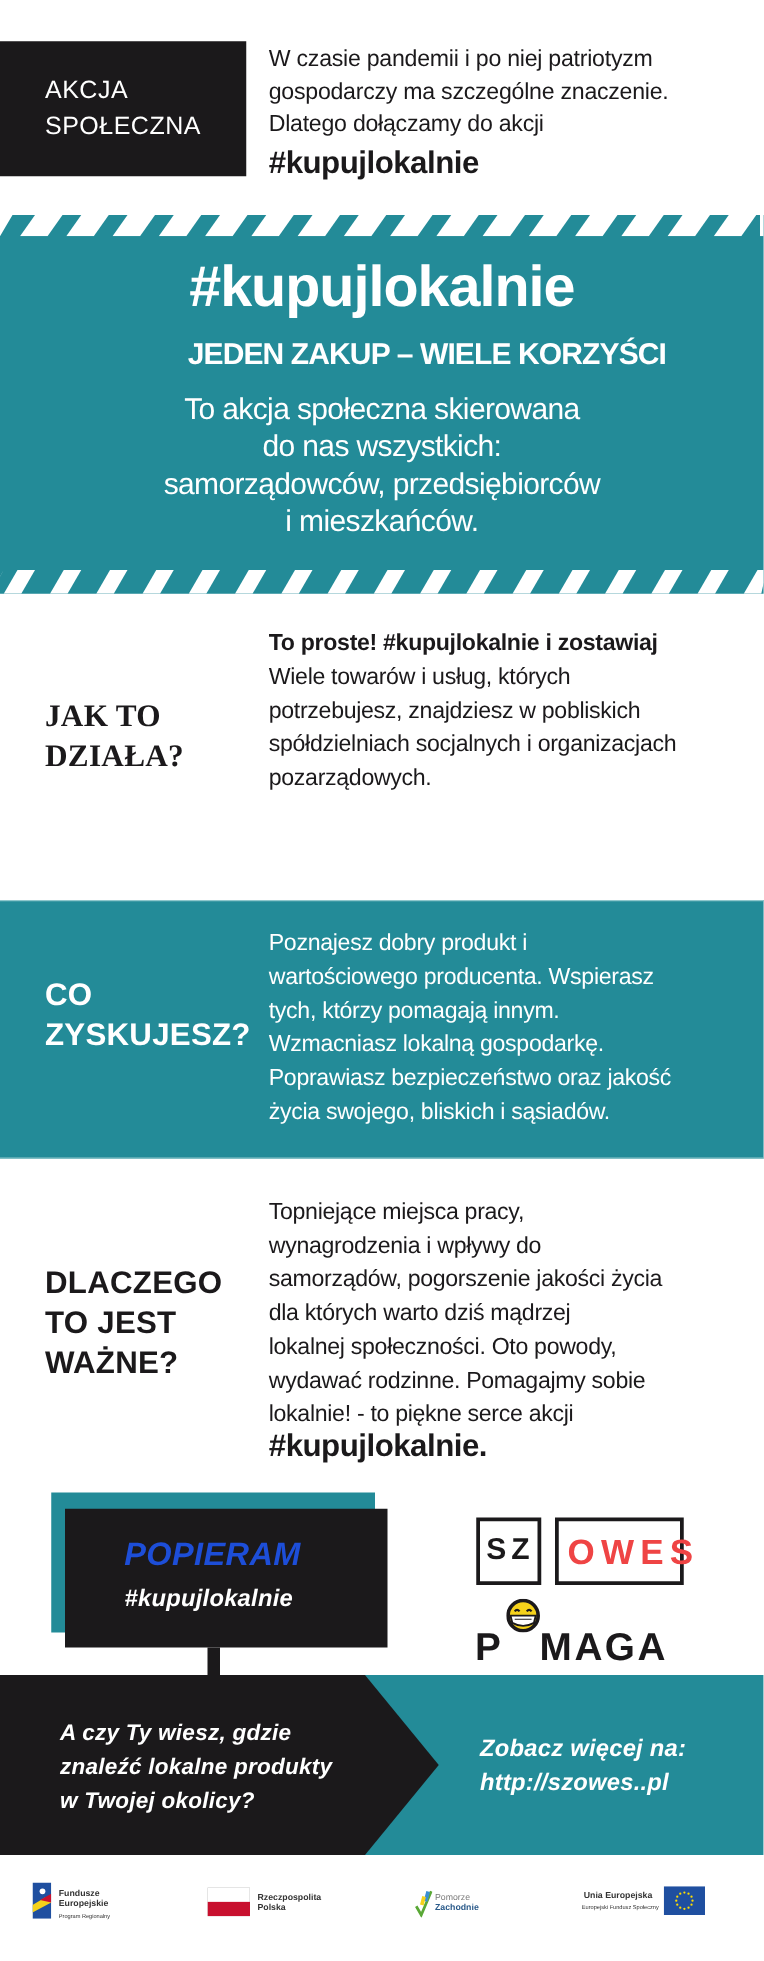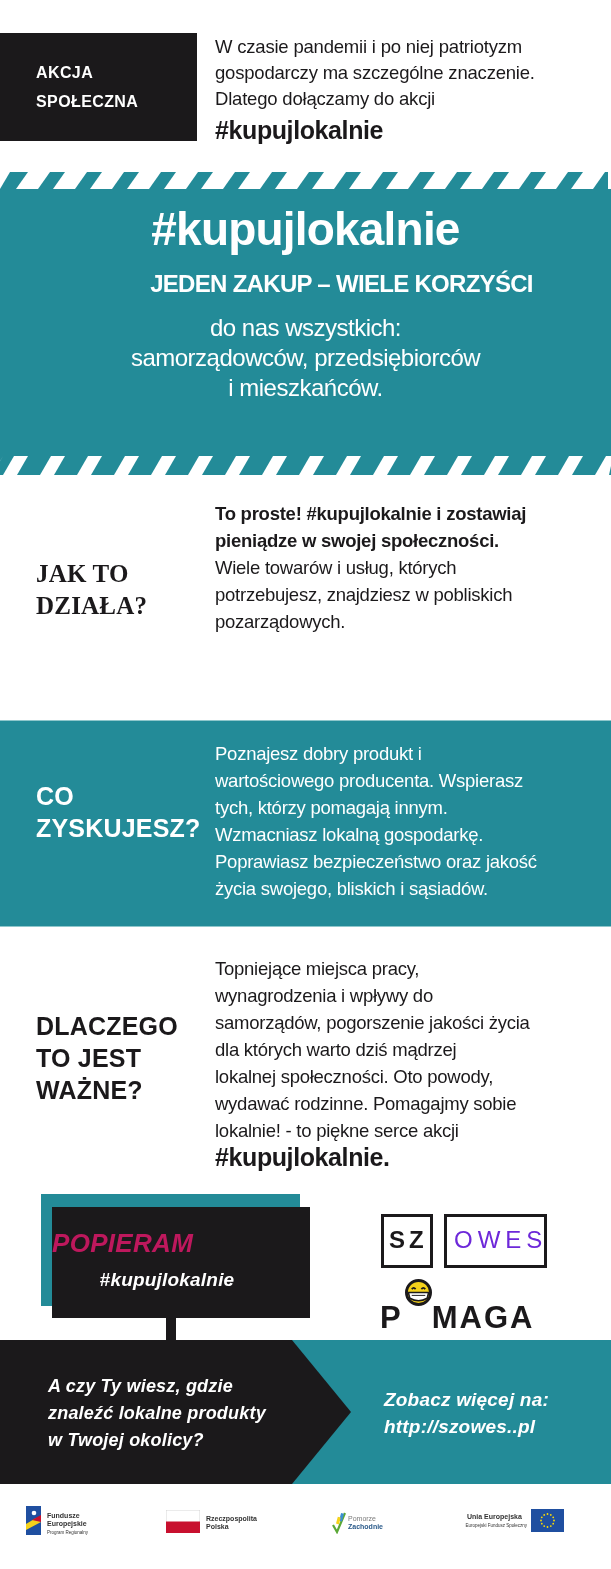--- a/index.html
+++ b/index.html
@@ -3,21 +3,21 @@
 <meta charset="utf-8">
 <style>
   * { box-sizing: border-box; margin: 0; padding: 0; }
   html, body { width: 611px; height: 1569px; background: #ffffff; overflow: hidden; }
   body { position: relative; font-family: "Liberation Sans", "DejaVu Sans", sans-serif; color: #1a181a; }
 
   .abs { position: absolute; }
 
   
   .akcja-box { left: 0; top: 33px; width: 197px; height: 108px; background: #1b191b; }
-  .akcja-label { left: 36px; top: 58px; color: #ffffff; font-weight: 700; font-size: 16px; line-height: 29px; letter-spacing: 0.4px; }
+  .akcja-label { left: 36px; top: 58px; color: #ffffff; font-weight: 400; font-size: 20px; line-height: 29px; letter-spacing: 0.4px; }
   .intro { left: 215px; top: 34px; width: 390px; font-size: 18.5px; line-height: 26px; color: #1b191b; letter-spacing: -0.2px; }
   .intro-tag { left: 215px; top: 116px; font-size: 25px; font-weight: 700; color: #1b191b; letter-spacing: -0.4px; }
 
   
   .hero { left: 0; top: 172px; width: 611px; height: 303px; background: #238b98; }
   .stripes { left: 0; width: 611px; height: 17px; }
   .stripes-top { top: 172px; }
   .stripes-bot { top: 456px; height: 19px; }
   .hero-tag { left: 0; top: 199px; width: 611px; text-align: center; color: #ffffff; font-weight: 700; font-size: 46px; letter-spacing: -0.8px; line-height: 60px; }
   .hero-sub { left: 0; top: 268px; width: 611px; text-align: center; color: #ffffff; font-weight: 700; font-size: 24px; letter-spacing: -0.7px; line-height: 32px; margin-left: 36px; }
@@ -35,29 +35,29 @@
   .row2-label { top: 780px; color: #ffffff; }
   .row2-body { top: 740px; color: #ffffff; }
 
   .row3-label { top: 1010px; color: #1b191b; }
   .row3-body { top: 955px; color: #1b191b; }
   .row3-tag { left: 215px; top: 1143px; font-weight: 700; font-size: 25px; letter-spacing: -0.4px; color: #1b191b; }
 
   
   .sign-shadow { left: 41px; top: 1194px; width: 259px; height: 112px; background: #238b98; }
   .sign { left: 52px; top: 1207px; width: 258px; height: 111px; background: #1b191b; }
-  .sign-title { left: 52px; top: 1228px; width: 236px; text-align: left; color: #be185d; font-style: italic; font-weight: 700; font-size: 26px; letter-spacing: 0.3px; }
+  .sign-title { left: 52px; top: 1228px; width: 236px; text-align: center; color: #1d4ed8; font-style: italic; font-weight: 700; font-size: 26px; letter-spacing: 0.3px; }
   .sign-tag { left: 52px; top: 1269px; width: 230px; text-align: center; color: #fff; font-style: italic; font-weight: 700; font-size: 19px; letter-spacing: 0.2px; }
   .pole { left: 166px; top: 1318px; width: 10px; height: 24px; background: #1b191b; }
 
   
   .logo-box-left { left: 381px; top: 1214px; width: 52px; height: 54px; border: 3px solid #1b191b; }
   .logo-box-right { left: 444px; top: 1214px; width: 103px; height: 54px; border: 3px solid #1b191b; border-left-width: 3px; }
   .logo-sz { left: 389px; top: 1226px; font-weight: 700; font-size: 24px; letter-spacing: 4px; color: #1b191b; }
-  .logo-owes { left: 454px; top: 1226px; font-weight: 400; font-size: 24px; letter-spacing: 5px; color: #6d28d9; }
+  .logo-owes { left: 454px; top: 1226px; font-weight: 700; font-size: 28px; letter-spacing: 5px; color: #ef4444; }
   .logo-pomaga { left: 380px; top: 1272px; font-weight: 700; font-size: 31px; letter-spacing: 2px; color: #1b191b; margin-top: 28px; }
   .logo-face { left: 405px; top: 1279px; width: 27px; height: 27px; }
 
   
   .banner { left: 0; top: 1340px; width: 611px; height: 144px; }
   .banner-left-text { left: 48px; top: 1373px; width: 290px; color: #fff; font-style: italic; font-weight: 700; font-size: 18px; line-height: 27px; letter-spacing: 0.2px; }
   .banner-right-text { left: 384px; top: 1386px; width: 220px; color: #fff; font-style: italic; font-weight: 700; font-size: 19px; line-height: 27px; letter-spacing: 0.2px; }
 
   
   .fl-text { font-size: 7px; line-height: 8px; color: #333; font-weight: 700; }
@@ -97,20 +97,21 @@
     <polygon points="472,0 494,0 482,17 460,17"></polygon>
     <polygon points="509,0 531,0 519,17 497,17"></polygon>
     <polygon points="546,0 568,0 556,17 534,17"></polygon>
     <polygon points="583,0 605,0 593,17 571,17"></polygon>
     <polygon points="608,0 611,0 611,17 608,17"></polygon>
   </g>
 </svg>
 <div class="abs hero-tag">#kupujlokalnie</div>
 <div class="abs hero-sub">JEDEN ZAKUP – WIELE KORZYŚCI</div>
 <div class="abs hero-body">
+  <div>To akcja społeczna skierowana</div>
   <div>do nas wszystkich:</div>
   <div>samorządowców, przedsiębiorców</div>
   <div>i mieszkańców.</div>
 </div>
 <svg class="abs stripes stripes-bot" viewBox="0 0 611 19" preserveAspectRatio="none">
   <g fill="#ffffff">
     <polygon points="0,5 3,0 -8,19 -11,19"></polygon>
     <polygon points="14,0 28,0 17,19 3,19"></polygon>
     <polygon points="51,0 65,0 54,19 40,19"></polygon>
     <polygon points="88,0 102,0 91,19 77,19"></polygon>
@@ -130,23 +131,23 @@
     <polygon points="606,0 611,0 611,10 609,19 595,19"></polygon>
   </g>
 </svg>
 
 <div class="abs sec-label row1-label">
   <div>JAK TO</div>
   <div>DZIAŁA?</div>
 </div>
 <div class="abs sec-body row1-body">
   <div class="sec-bold">To proste! #kupujlokalnie i zostawiaj</div>
-  <div class="sec-bold">pieniądze w swojej społeczności.</div>
   <div>Wiele towarów i usług, których</div>
   <div>potrzebujesz, znajdziesz w pobliskich</div>
+  <div>spółdzielniach socjalnych  i organizacjach</div>
   <div>pozarządowych.</div>
 </div>
 
 <div class="abs teal-band"></div>
 <div class="abs sec-label row2-label">
   <div>CO</div>
   <div>ZYSKUJESZ?</div>
 </div>
 <div class="abs sec-body row2-body">
   <div>Poznajesz dobry produkt i</div>

